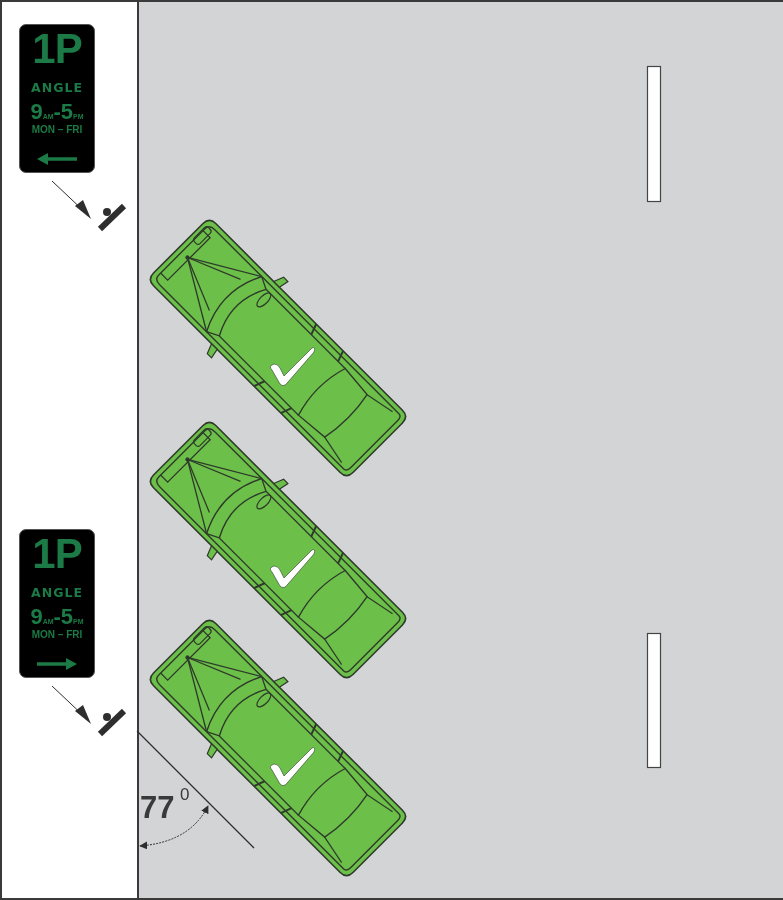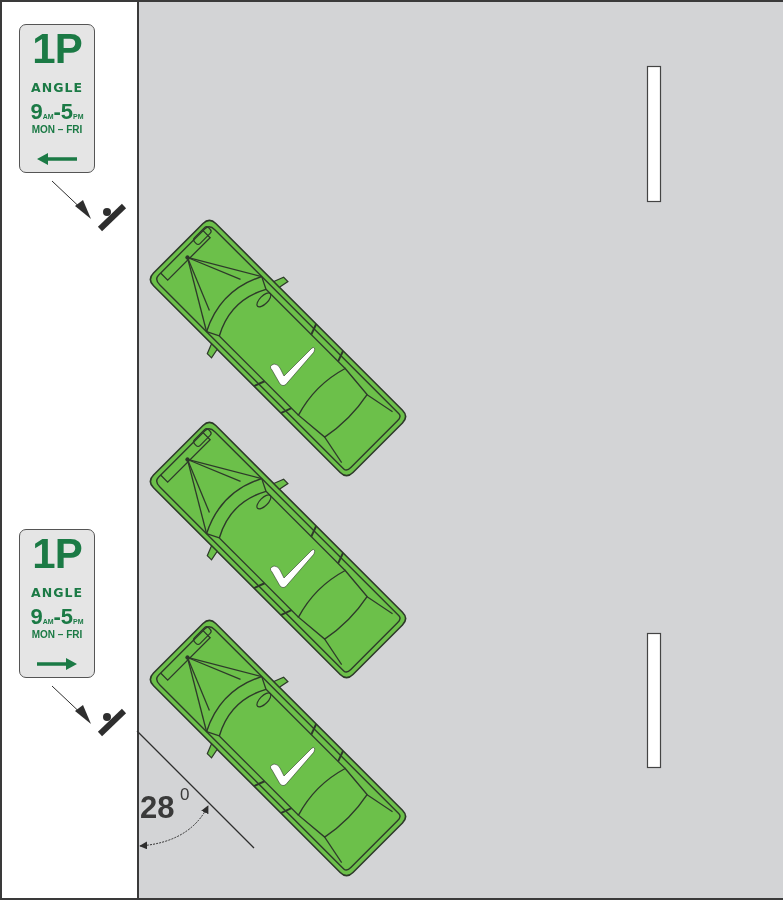--- a/index.html
+++ b/index.html
@@ -4,21 +4,21 @@
 <style>
   html, body { margin: 0; padding: 0; background: #ffffff; }
   body { width: 783px; height: 900px; position: relative; overflow: hidden;
          font-family: "Liberation Sans", sans-serif; }
   .frame { position: absolute; left: 0; top: 0; width: 779px; height: 896px;
            border: 2px solid #3a3a3a; background: #ffffff; }
   .footpath { position: absolute; left: 0; top: 0; width: 135px; height: 896px; background: #ffffff; }
   .road { position: absolute; left: 135px; top: 0; width: 644px; height: 896px;
           background: #d3d4d6; border-left: 2px solid #3a3a3a; }
   .sign { position: absolute; left: 19px; width: 74px; height: 147px; border: 1px solid #555;
-          border-radius: 7px; background: #e5e5e5; color: #1b7a45; text-align: center; }
+          border-radius: 7px; background: #000000; color: #1b7a45; text-align: center; }
   .sign .big { position: absolute; left: 0; right: 0; top: 0px; font-size: 42px; font-weight: bold;
                letter-spacing: -1px; line-height: 48px; }
   .sign .angle { position: absolute; left: 0; right: 0; top: 55px; font-size: 12.5px; font-weight: bold;
                  letter-spacing: 1px; font-family: "DejaVu Sans", sans-serif; }
   .sign .times { position: absolute; left: 0; right: 0; top: 76px; height: 24px; white-space: nowrap;
                  font-weight: bold; }
   .sign .times .h { font-size: 22px; line-height: 22px; }
   .sign .times .s { font-size: 7px; }
   .sign .days { position: absolute; left: 0; right: 0; top: 99px; font-size: 10px; font-weight: bold; }
   .sign .arrow { position: absolute; left: 17px; top: 128px; width: 40px; height: 12px; }
@@ -145,14 +145,14 @@
     </g>
   <g transform="translate(282,770)">
       <use href="#check"></use>
     </g>
 
   <line x1="137" y1="731" x2="254" y2="848" stroke="#2e2e2e" stroke-width="1.3"></line>
 
   <path d="M 140,846 Q 190,842 208,806" fill="none" stroke="#2e2e2e" stroke-width="1" stroke-dasharray="2,1.2" marker-start="url(#ah)" marker-end="url(#ah)"></path>
 </svg>
 
-<div class="deg-label">28</div>
+<div class="deg-label">77</div>
 <div class="deg-sup">0</div>
 
 </body></html>

